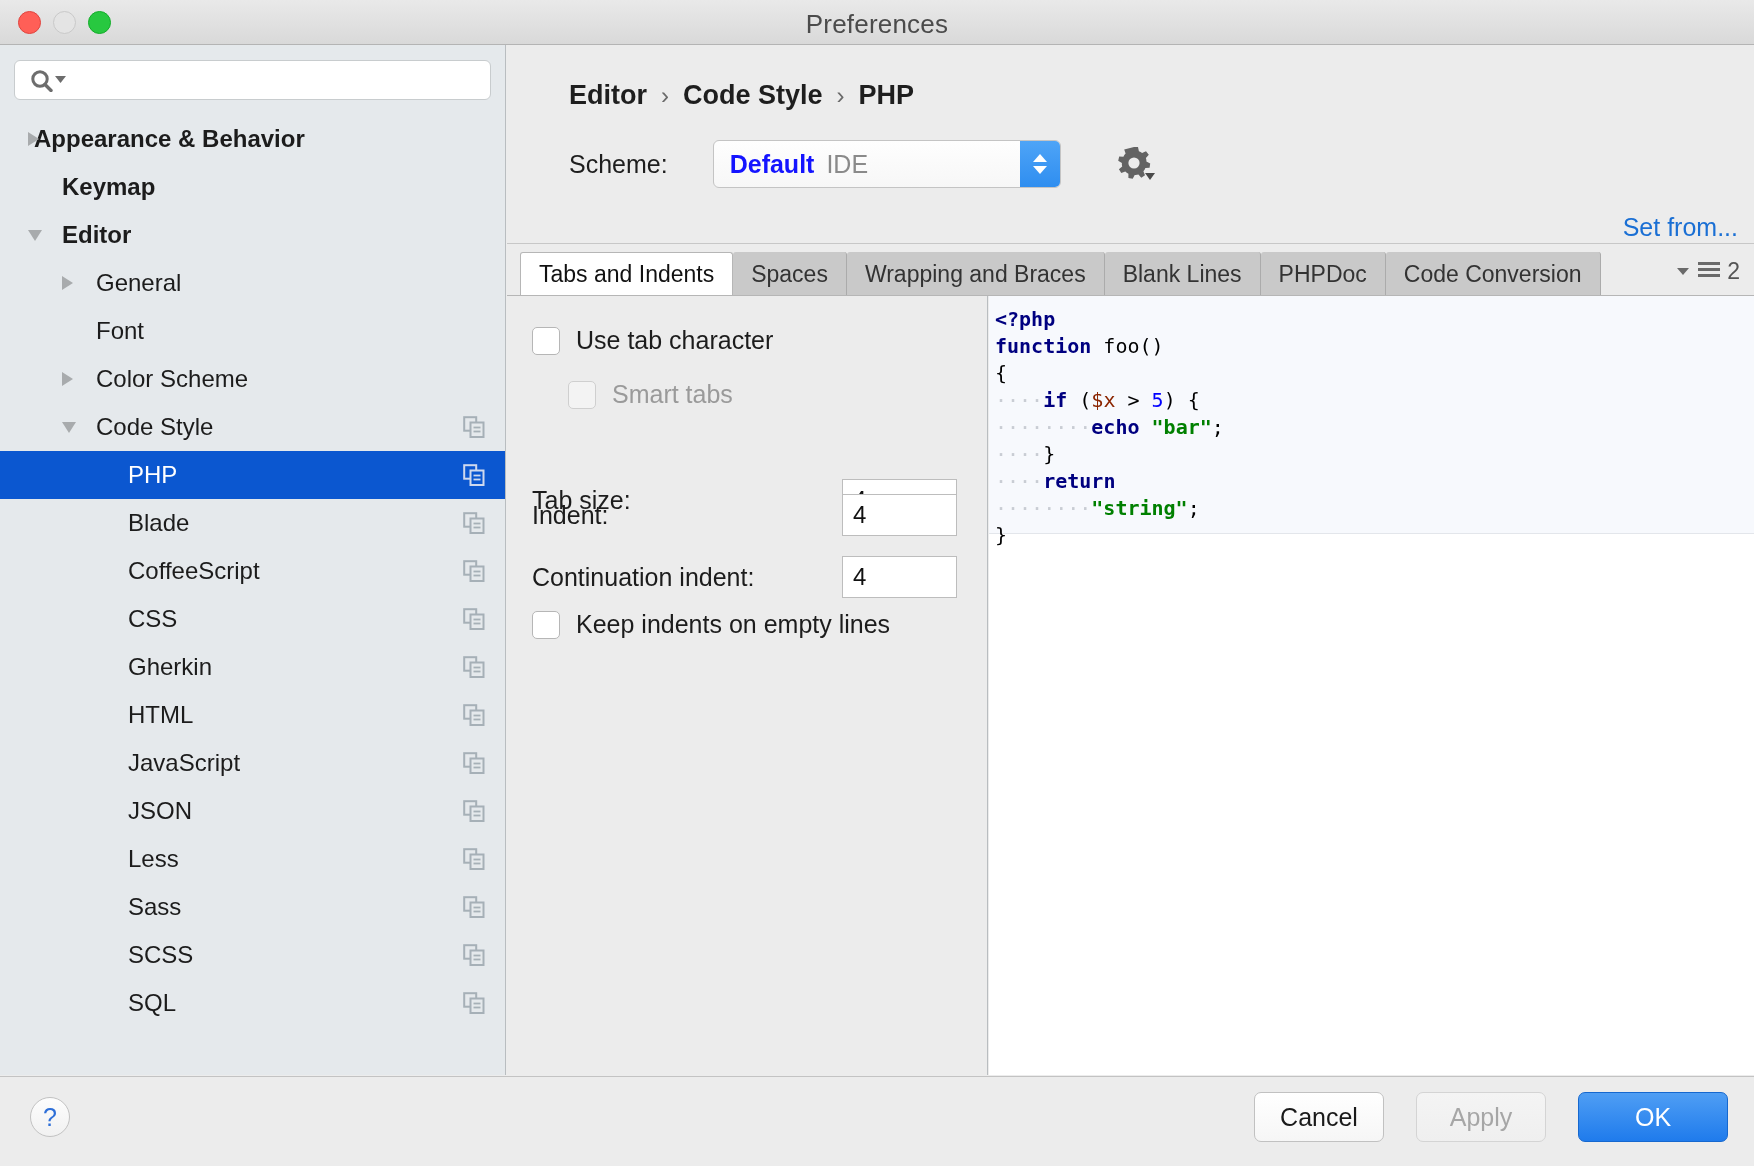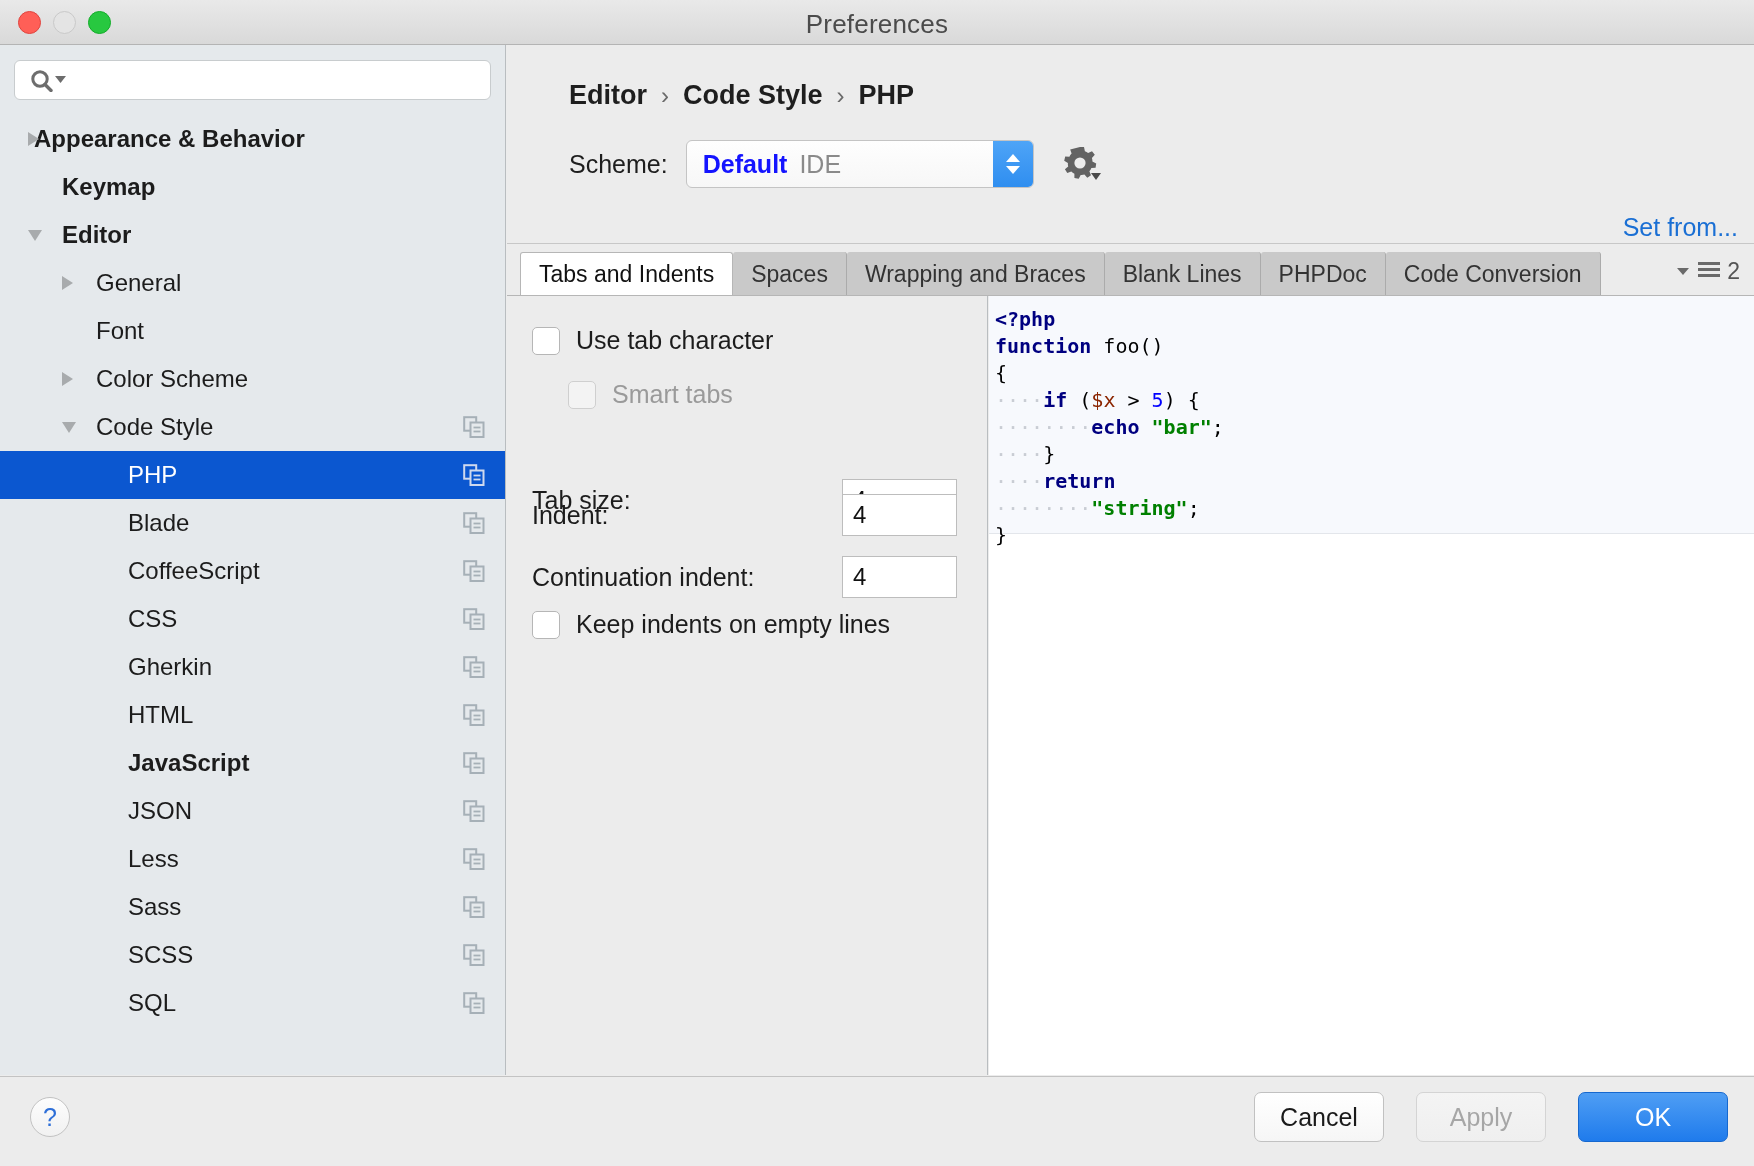--- a/index.html
+++ b/index.html
@@ -134,21 +134,21 @@
     white-space: nowrap;
   }
   .crumb-sep {
     color: #6a6a6a;
     font-weight: normal;
     font-size: 24px;
   }
 
   .scheme-row {
     position: absolute; left: 62px; top: 95px;
-    display: flex; align-items: center;
+    display: flex; align-items: center; gap: 27px;
   }
   .scheme-label {
     font-size: 25px; color: #1e1e1e;
     margin-right: 18px;
   }
   .scheme-combo {
     position: relative;
     width: 348px; height: 48px;
     background: linear-gradient(to bottom, #fefefe, #f7f7f7);
     border: 1px solid #c4c4c4;
@@ -468,21 +468,21 @@
         <div class="tree-row">
           <span class="tree-label" style="margin-left: 128px;">HTML</span>
           <span class="copy-icon"><svg width="22" height="22" viewBox="0 0 22 22">
               <rect x="1.2" y="1.2" width="12" height="13.5" fill="none" stroke="#a6b0b7" stroke-width="2"></rect>
               <rect x="7.5" y="6.5" width="13" height="14.5" fill="#e5e9ec" stroke="#a6b0b7" stroke-width="2"></rect>
               <line x1="10.5" y1="11.5" x2="17.5" y2="11.5" stroke="#a6b0b7" stroke-width="1.8"></line>
               <line x1="10.5" y1="15.5" x2="17.5" y2="15.5" stroke="#a6b0b7" stroke-width="1.8"></line>
             </svg></span>
         </div>
         <div class="tree-row">
-          <span class="tree-label" style="margin-left: 128px; font-weight: bold;">JavaScript</span>
+          <span class="tree-label" style="margin-left: 128px;">JavaScript</span>
           <span class="copy-icon"><svg width="22" height="22" viewBox="0 0 22 22">
               <rect x="1.2" y="1.2" width="12" height="13.5" fill="none" stroke="#a6b0b7" stroke-width="2"></rect>
               <rect x="7.5" y="6.5" width="13" height="14.5" fill="#e5e9ec" stroke="#a6b0b7" stroke-width="2"></rect>
               <line x1="10.5" y1="11.5" x2="17.5" y2="11.5" stroke="#a6b0b7" stroke-width="1.8"></line>
               <line x1="10.5" y1="15.5" x2="17.5" y2="15.5" stroke="#a6b0b7" stroke-width="1.8"></line>
             </svg></span>
         </div>
         <div class="tree-row">
           <span class="tree-label" style="margin-left: 128px;">JSON</span>
           <span class="copy-icon"><svg width="22" height="22" viewBox="0 0 22 22">

